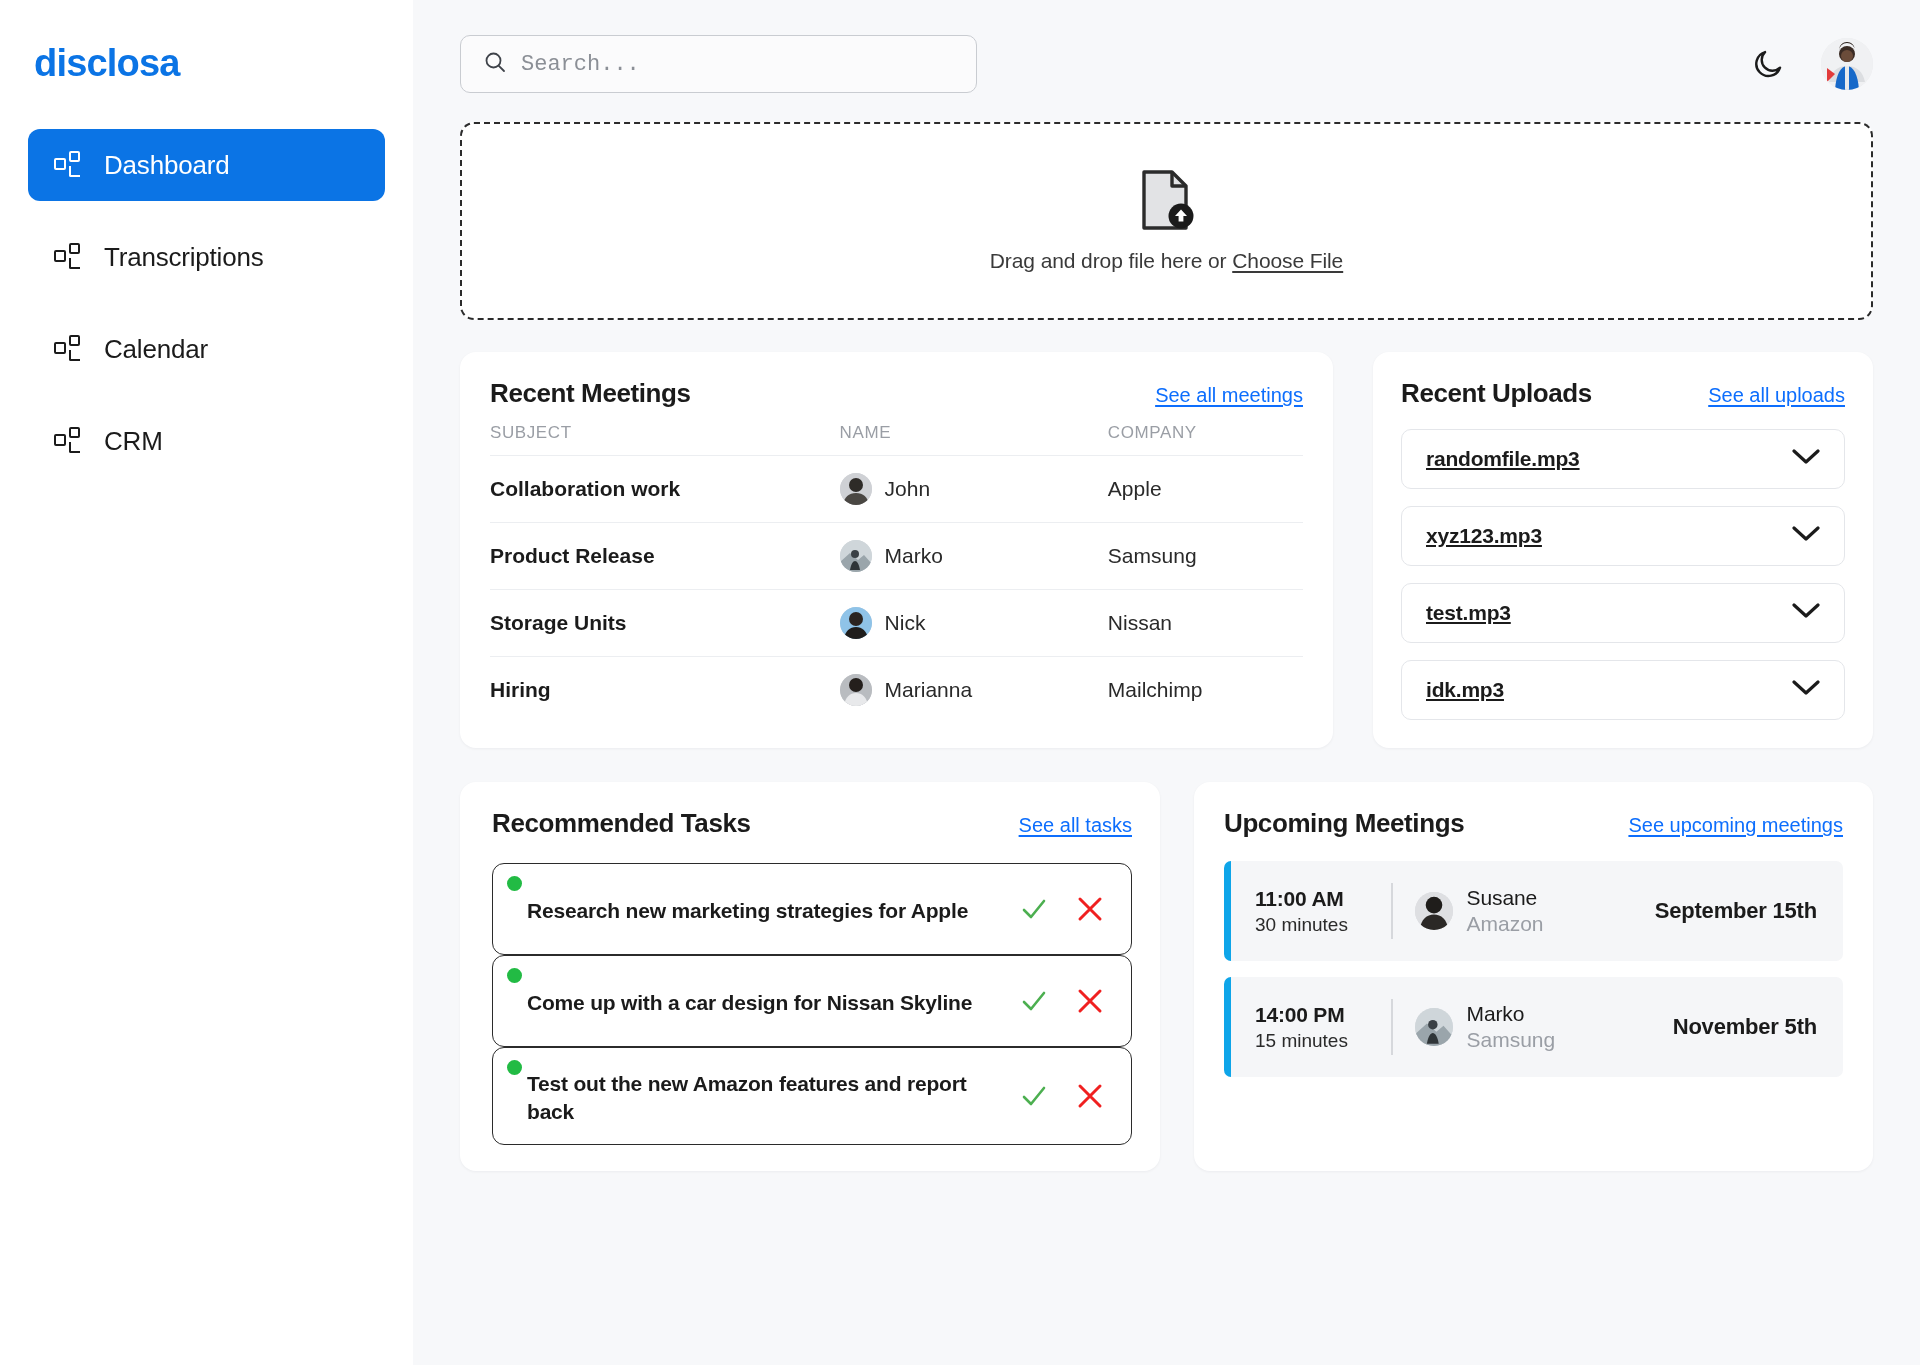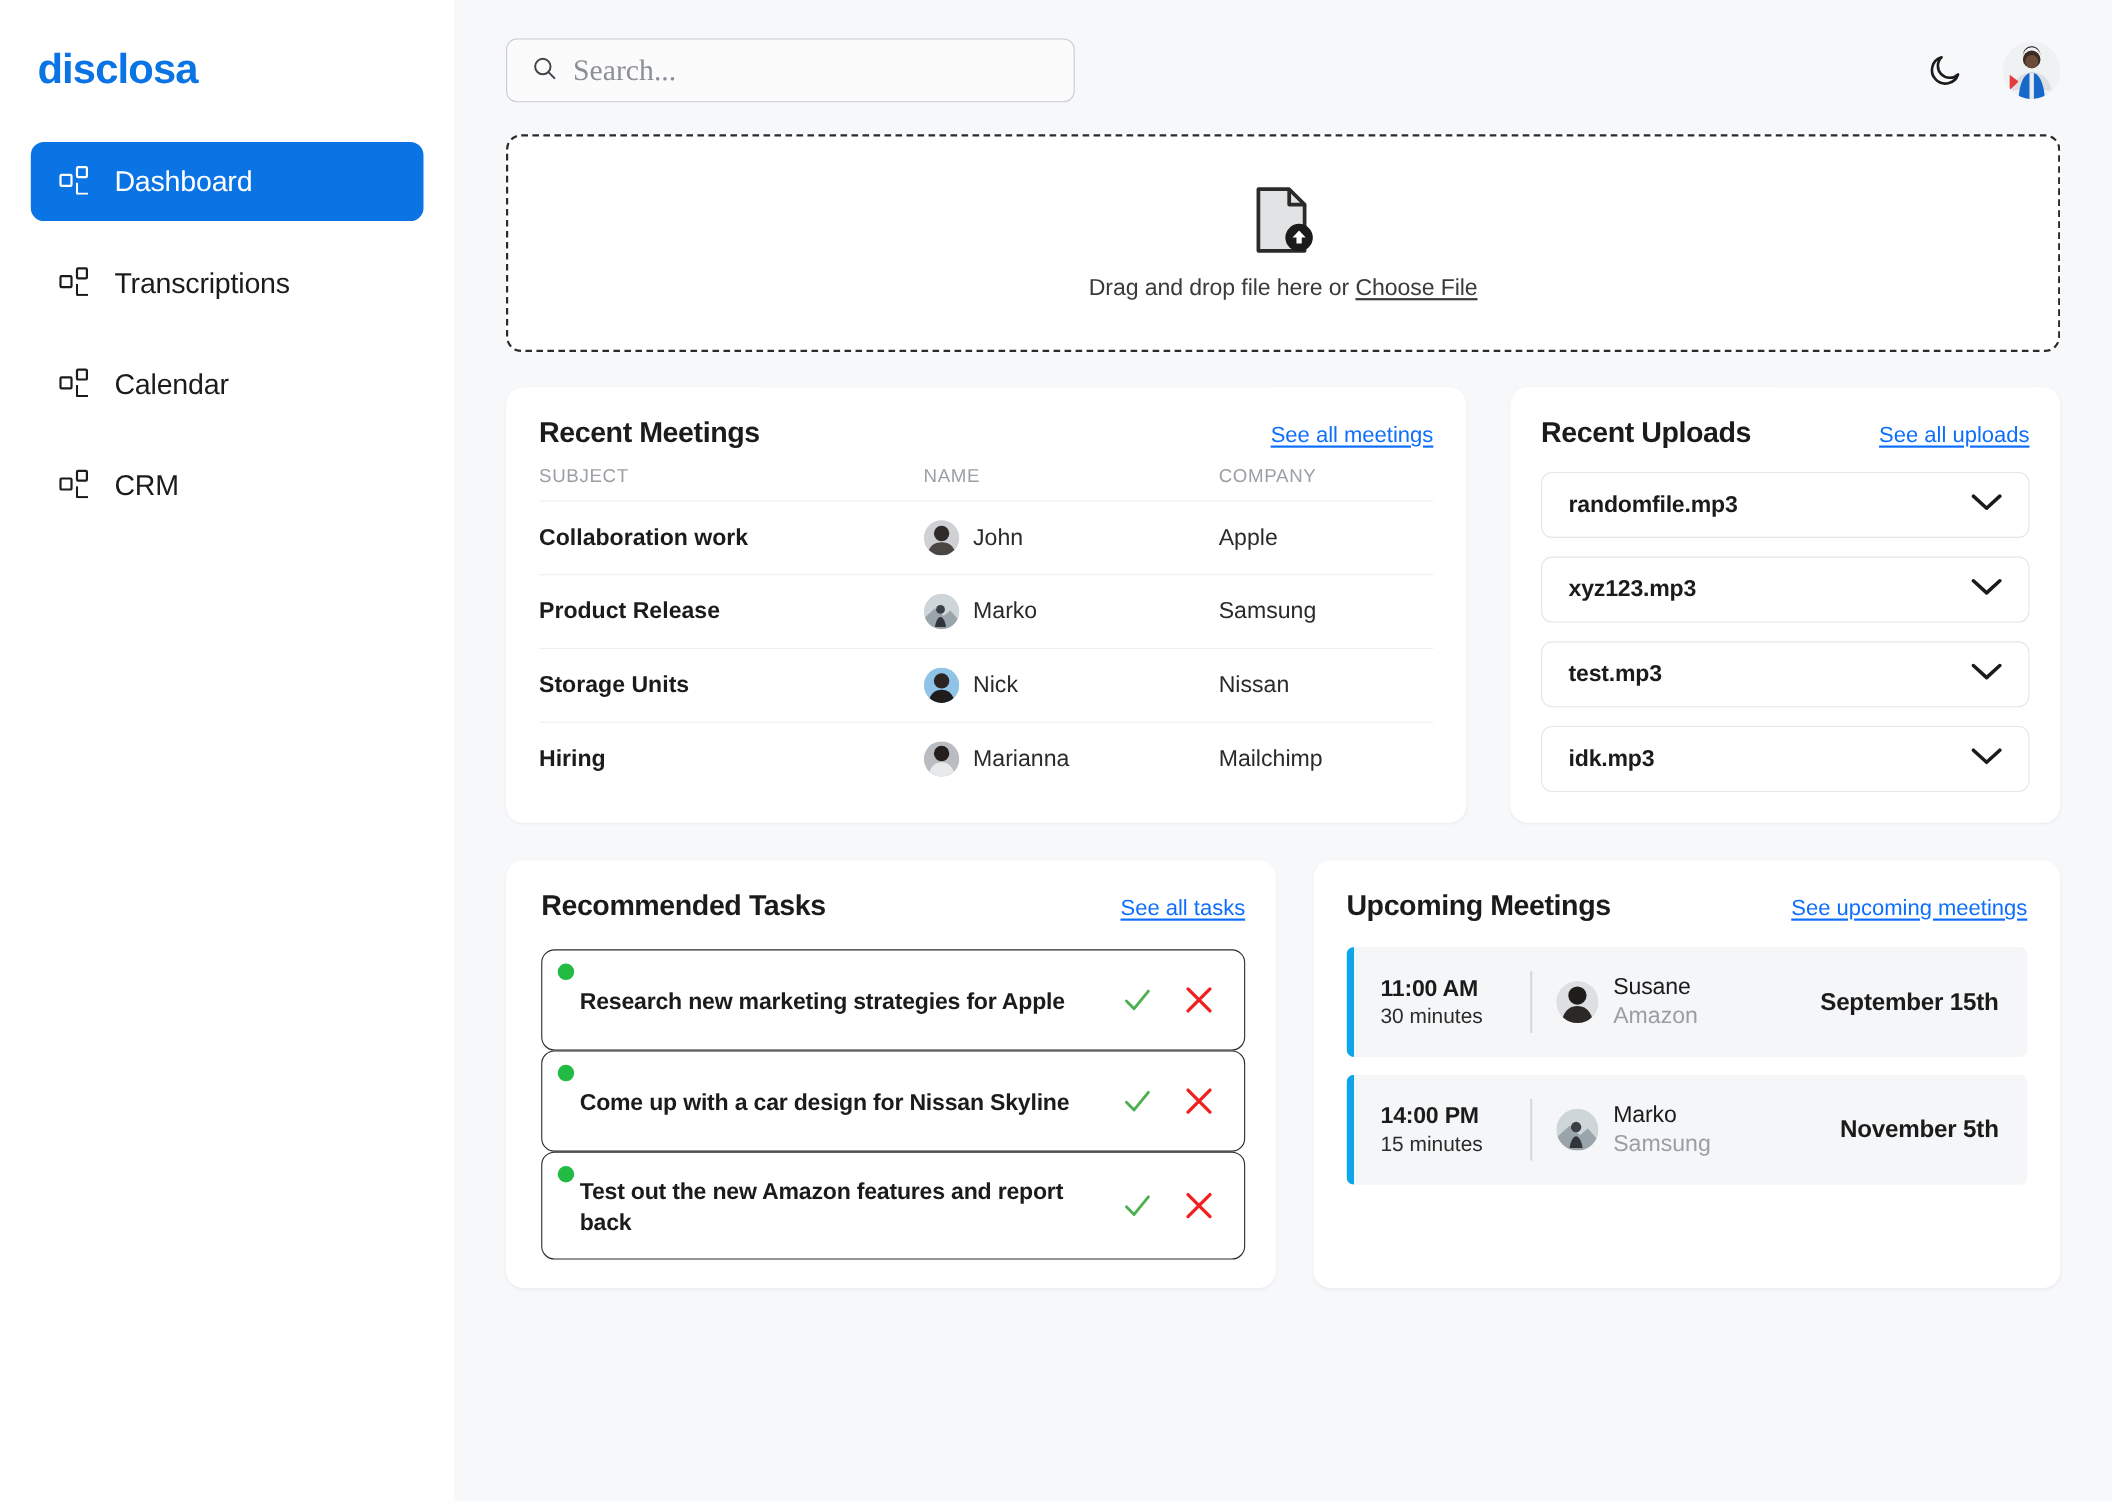--- a/index.html
+++ b/index.html
@@ -108,22 +108,22 @@
     display: flex;
     align-items: center;
     gap: 14px;
     padding: 0 22px;
     cursor: text;
   }
   .search-input {
     border: none;
     outline: none;
     background: transparent;
-    font-family: Liberation Serif, serif;
-    font-size: 27px;
+    font-family: Liberation Mono, monospace;
+    font-size: 22px;
     color: #4c1d95;
     width: 100%;
   }
   .search-input::placeholder { color: #8b8f96; }
 
   .topbar-right {
     margin-left: auto;
     display: flex;
     align-items: center;
     gap: 34px;
@@ -260,20 +260,21 @@
     justify-content: space-between;
     padding: 0 24px;
     cursor: pointer;
     background: #fff;
   }
   .upload-name {
     font-size: 21px;
     font-weight: 700;
     color: #1b1b1b;
     letter-spacing: -0.2px;
+    text-decoration: underline;
   }
 
   
   .row2 { display: flex; gap: 34px; }
 
   
   .tasks-card {
     width: 700px;
     flex: 0 0 700px;
     padding: 26px 28px 26px 32px;

